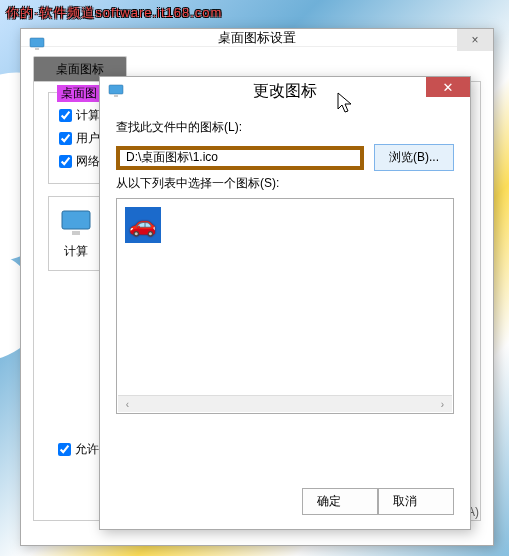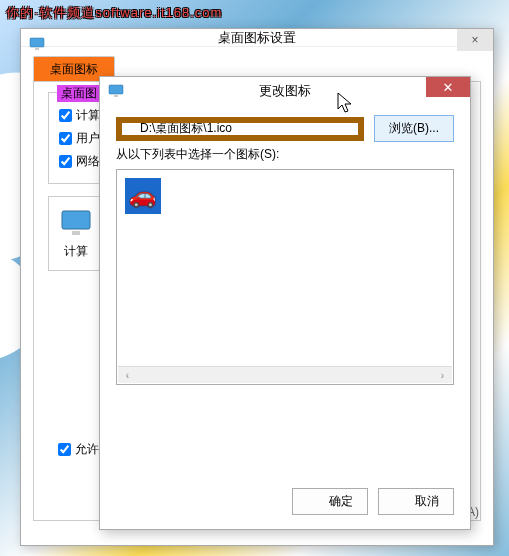--- a/index.html
+++ b/index.html
@@ -21,58 +21,58 @@
 
   
   .parent-window { left:20px; top:28px; width:474px; height:518px; z-index:10; }
   .parent-titlebar { height:18px; display:flex; align-items:center; justify-content:center; position:relative; background:#fff; border-bottom:1px solid #eee;}
   .parent-titlebar .icon { position:absolute; left:8px; top:7px; width:16px; height:16px; }
   .parent-titlebar .title { font-size:13px; }
   .parent-titlebar .close { position:absolute; right:0; top:0; width:36px; height:22px; background:#e6e6e6; display:flex; align-items:center; justify-content:center; color:#555; }
 
   .parent-body { padding:10px 12px 12px 12px; height: calc(100% - 30px); position:relative; }
   .tabstrip { height:24px; display:flex; align-items:flex-end; position:relative; }
-  .tab { border:1px solid #ccc; border-bottom:none; background:#f97316; padding:4px 16px; position:relative; top:1px; border-radius:2px 2px 0 0;}
+  .tab { border:1px solid #ccc; border-bottom:none; background:#737373; padding:4px 22px; position:relative; top:1px; border-radius:2px 2px 0 0;}
   .tab-panel { border:1px solid #ccc; height: calc(100% - 24px); padding:10px 14px; position:relative; }
 
   .fieldset { border:1px solid #ccc; padding:8px 10px 10px 10px; position:relative; }
   .fieldset .legend { position:absolute; top:-8px; left:8px; background:#d946ef; padding:0 4px; }
   .check-row { display:flex; align-items:center; gap:4px; margin:6px 0; }
   .check-row input { width:13px; height:13px; }
 
   .icon-pane { border:1px solid #ccc; margin-top:12px; padding:10px; display:flex; flex-direction:column; align-items:center; gap:4px; width:56px;}
   .big-icon { width:32px; height:32px; }
 
   .allow-row { position:absolute; left:24px; bottom:62px; display:flex; align-items:center; gap:4px; }
-  .btn { border:1px solid #acacac; background:#fdfdfd; padding:4px 14px; min-width:76px; text-align:right; cursor:default; }
+  .btn { border:1px solid #acacac; background:#fdfdfd; padding:4px 14px; min-width:76px; text-align:left; cursor:default; }
   .btn.hover, .btn:hover { border-color:#7eb4ea; background: #e5f1fb; }
   .apply-stub { position:absolute; right:14px; bottom:14px; color:#666; }
 
   
   .child-window { left:99px; top:76px; width:372px; height:454px; z-index:20; }
   .child-titlebar { height:28px; background:#fff; display:flex; align-items:center; justify-content:center; position:relative; }
-  .child-titlebar .title { font-size:13px; }
+  .child-titlebar .title { font-size:16px; }
   .child-titlebar .icon { position:absolute; left:8px; top:6px; width:16px; height:16px; }
   .child-titlebar .close-red { position:absolute; right:0; top:0; width:44px; height:20px; background:#c75050; color:#fff; display:flex; align-items:center; justify-content:center; font-size:13px; }
 
   .child-body { padding:10px 16px 14px 16px; height: calc(100% - 28px); position:relative; }
   .label-row { margin-top:4px; margin-bottom:8px; }
   .path-row { display:flex; gap:10px; align-items:center; }
-  .path-input { flex:1; height:24px; border:6px solid #a16207; padding:0 18px; background:#fff; }
+  .path-input { flex:1; height:24px; border:4px solid #a16207; padding:0 6px; background:#fff; }
   .cursor { position:absolute; left:337px; top:92px; z-index:30; pointer-events:none; }
 
   .label-row2 { margin-top:4px; margin-bottom:6px; }
   .icon-list { border:1px solid #acacac; background:#fff; height:216px; padding:8px; position:relative; }
   .icon-item { width:36px; height:36px; background:#1b6acb; display:flex; align-items:center; justify-content:center; }
   .car-glyph { font-size:22px; color:#d11; text-shadow: 0 0 2px #600; }
 
   .hscroll { position:absolute; left:1px; right:1px; bottom:1px; height:17px; background:#f0f0f0; border-top:1px solid #ddd; display:flex; justify-content:space-between; align-items:center; padding:0 2px; color:#888; }
   .hscroll .arrow { width:15px; height:15px; display:flex; align-items:center; justify-content:center; font-size:10px;}
 
-  .child-buttons { position:absolute; right:16px; bottom:14px; display:flex; gap:10px; }
+  .child-buttons { position:absolute; right:16px; bottom:14px; display:flex; gap:0; }
 
   
   .monitor { display:block; }
   .monitor .screen { fill:#4aa3e0; stroke:#2b6fa0; stroke-width:0.5; }
   .monitor .stand { fill:#ccc; }
 </style>
 </head>
 <body>
 
 <div class="photo-bg">
@@ -136,20 +136,21 @@
   <div class="child-titlebar">
     <svg class="icon monitor" viewBox="0 0 16 16">
         <rect class="screen" x="1" y="2" width="14" height="9" rx="1"></rect>
         <rect class="stand" x="6" y="12" width="4" height="2"></rect>
       </svg>
     <span class="title">更改图标</span>
     <div class="close-red">✕</div>
   </div>
   <div class="child-body">
 
+    <div class="label-row">查找此文件中的图标(L):</div>
 
     <div class="path-row">
       <input class="path-input" type="text" value="D:\桌面图标\1.ico" style="">
       <div class="btn hover">浏览(B)...</div>
     </div>
 
     <div class="label-row2">从以下列表中选择一个图标(S):</div>
 
     <div class="icon-list">
       <div class="icon-item">

